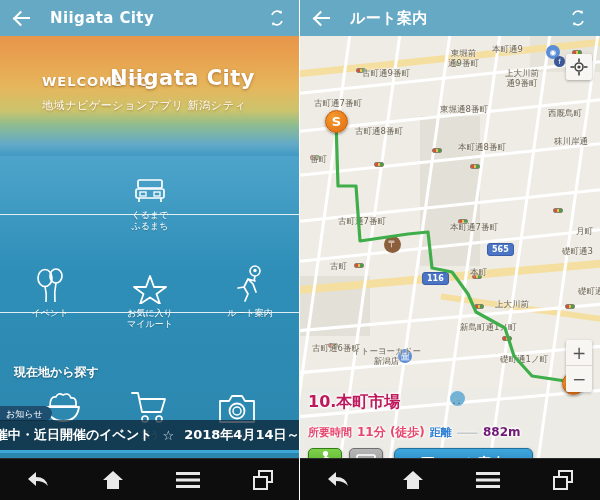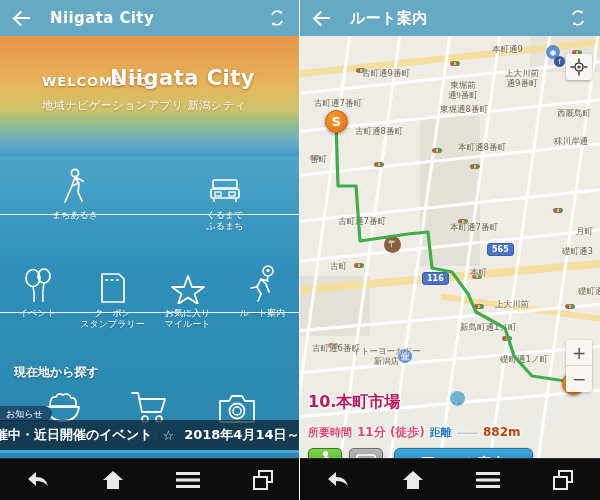--- a/index.html
+++ b/index.html
@@ -123,21 +123,21 @@
 
   .desttitle { position:absolute; left:8px; top:356px; font-size:16px;
                font-weight:700; color:#be185d; z-index:18;
                text-shadow:0 0 3px #fff,0 0 3px #fff,0 0 4px #fff; }
   .infoline { position:absolute; left:8px; top:388px; z-index:18;
               font-size:11px; display:flex; align-items:baseline; gap:5px;
               text-shadow:0 0 3px #fff,0 0 3px #fff,0 0 4px #fff; }
   .infoline .lred { color:#e8456e; font-weight:700; }
   .infoline .vred { color:#e8456e; font-weight:700; font-size:12px; }
   .infoline .lblu { color:#2f7fd6; font-weight:700; }
-  .infoline .vblu { color:#c2410c; font-weight:700; font-size:12px; }
+  .infoline .vblu { color:#701a75; font-weight:700; font-size:12px; }
   .infoline .dash { color:#9aa; }
 
   .ctlrow { position:absolute; left:8px; top:412px; display:flex;
             align-items:center; gap:7px; z-index:18; }
   .modebtn { width:34px; height:32px; border-radius:5px; display:flex;
              align-items:center; justify-content:center; cursor:pointer;
              box-shadow:0 1px 2px rgba(0,0,0,.35); }
   .modebtn.on { background:linear-gradient(180deg,#7fd14b,#3f9b1e);
                 border:1px solid #2f7d15; }
   .modebtn.off { background:linear-gradient(180deg,#b6b6b6,#8c8c8c);
@@ -174,30 +174,20 @@
 
     <div class="hero">
       <div class="w1">WELCOME TO</div>
       <div class="w2">Niigata City</div>
       <div class="w3">地域ナビゲーションアプリ 新潟シティ</div>
     </div>
 
     <div class="grid row1">
       <div class="cell">
         <div class="ico">
-          <svg width="26" height="38" viewBox="0 0 26 38">
-            <circle cx="13" cy="5" r="3.6" fill="none" stroke="#fff" stroke-width="1.7"></circle>
-            <path d="M13 9 L10 18 L6 27 M13 9 L17 16 L16 24 L20 33 M10 18 L17 15 M13 9 L21 13" fill="none" stroke="#fff" stroke-width="1.7" stroke-linecap="round" stroke-linejoin="round"></path>
-            <path d="M6 27 L3 34" fill="none" stroke="#fff" stroke-width="1.7" stroke-linecap="round"></path>
-          </svg>
-        </div>
-        <div class="lbl">まちあるき</div>
-      </div>
-      <div class="cell">
-        <div class="ico">
           <svg width="34" height="30" viewBox="0 0 34 30">
             <rect x="5" y="4" width="24" height="8" rx="1.5" fill="none" stroke="#fff" stroke-width="1.7"></rect>
             <rect x="3" y="13" width="28" height="9" rx="1.5" fill="none" stroke="#fff" stroke-width="1.7"></rect>
             <rect x="7" y="16" width="6" height="4" fill="none" stroke="#fff" stroke-width="1.3"></rect>
             <rect x="21" y="16" width="6" height="4" fill="none" stroke="#fff" stroke-width="1.3"></rect>
             <line x1="6" y1="22" x2="6" y2="26" stroke="#fff" stroke-width="1.7"></line>
             <line x1="28" y1="22" x2="28" y2="26" stroke="#fff" stroke-width="1.7"></line>
           </svg>
         </div>
         <div class="lbl">くるまで<br>ふるまち</div>
@@ -209,29 +199,20 @@
       <div class="cell">
         <div class="ico">
           <svg width="30" height="36" viewBox="0 0 30 36">
             <ellipse cx="10" cy="10" rx="7" ry="8.5" fill="none" stroke="#fff" stroke-width="1.7"></ellipse>
             <ellipse cx="21" cy="8" rx="6" ry="7" fill="none" stroke="#fff" stroke-width="1.7"></ellipse>
             <path d="M10 18.5 Q12 26 11 34" fill="none" stroke="#fff" stroke-width="1.6"></path>
             <path d="M21 15 Q19 24 20 34" fill="none" stroke="#fff" stroke-width="1.6"></path>
           </svg>
         </div>
         <div class="lbl">イベント</div>
-      </div>
-      <div class="cell">
-        <div class="ico">
-          <svg width="30" height="34" viewBox="0 0 30 34">
-            <path d="M4 4 H21 L26 9 V32 H4 Z" fill="none" stroke="#fff" stroke-width="1.7" stroke-linejoin="round"></path>
-            <line x1="7" y1="10" x2="22" y2="10" stroke="#fff" stroke-width="1.4" stroke-dasharray="3 2.5"></line>
-          </svg>
-        </div>
-        <div class="lbl">クーポン<br>スタンプラリー</div>
       </div>
       <div class="cell">
         <div class="ico">
           <svg width="34" height="34" viewBox="0 0 34 34">
             <path d="M17 6 L21 17 L33 17 L23.5 24 L27 34 L17 27.5 L7 34 L10.5 24 L1 17 L13 17 Z" fill="none" stroke="#fff" stroke-width="1.8" stroke-linejoin="round"></path>
           </svg>
         </div>
         <div class="lbl">お気に入り<br>マイルート</div>
       </div>
       <div class="cell">
@@ -384,24 +365,24 @@
 
       <div class="poi" style="left:84px;top:200px;width:17px;height:17px;background:#8b5e3c">〒</div>
       <div class="poi" style="left:98px;top:313px;width:14px;height:14px;background:#5b8dd6;font-size:8px">🏛</div>
       <div class="poi" style="left:150px;top:355px;width:15px;height:15px;background:#6fb4d8;font-size:9px">🛒</div>
       <div class="poi" style="left:246px;top:9px;width:14px;height:14px;background:#5b8dd6;font-size:8px">◉</div>
       <div class="poi" style="left:254px;top:20px;width:11px;height:11px;background:#3b5998;font-size:7px">f</div>
 
       <div id="map-labels">
           <div class="maplbl" style="left: 192px; top: 8px;">本町通9</div>
           <div class="maplbl" style="left: 62px; top: 32px;">古町通9番町</div>
-          <div class="maplbl" style="left: 148px; top: 44px; font-family: Liberation Serif, serif;">東堀前<br>通9番町</div>
+          <div class="maplbl" style="left: 148px; top: 12px;">東堀前<br>通9番町</div>
           <div class="maplbl" style="left: 205px; top: 32px;">上大川前<br>通9番町</div>
           <div class="maplbl" style="left: 140px; top: 68px;">東堀通8番町</div>
-          <div class="maplbl" style="left: 257px; top: 72px;">西厩島町</div>
+          <div class="maplbl" style="left: 248px; top: 72px;">西厩島町</div>
           <div class="maplbl" style="left: 14px; top: 62px;">古町通7番町</div>
           <div class="maplbl" style="left: 55px; top: 90px;">古町通8番町</div>
           <div class="maplbl" style="left: 158px; top: 106px;">本町通8番町</div>
           <div class="maplbl" style="left: 254px; top: 100px;">秣川岸通</div>
           <div class="maplbl" style="left: 10px; top: 118px;">番町</div>
           <div class="maplbl" style="left: 38px; top: 180px;">古町通7番町</div>
           <div class="maplbl" style="left: 150px; top: 186px;">本町通7番町</div>
           <div class="maplbl" style="left: 276px; top: 190px;">月町</div>
           <div class="maplbl" style="left: 262px; top: 210px;">礎町通3</div>
           <div class="maplbl" style="left: 270px; top: 250px; margin-left: 8px;">礎町通</div>

